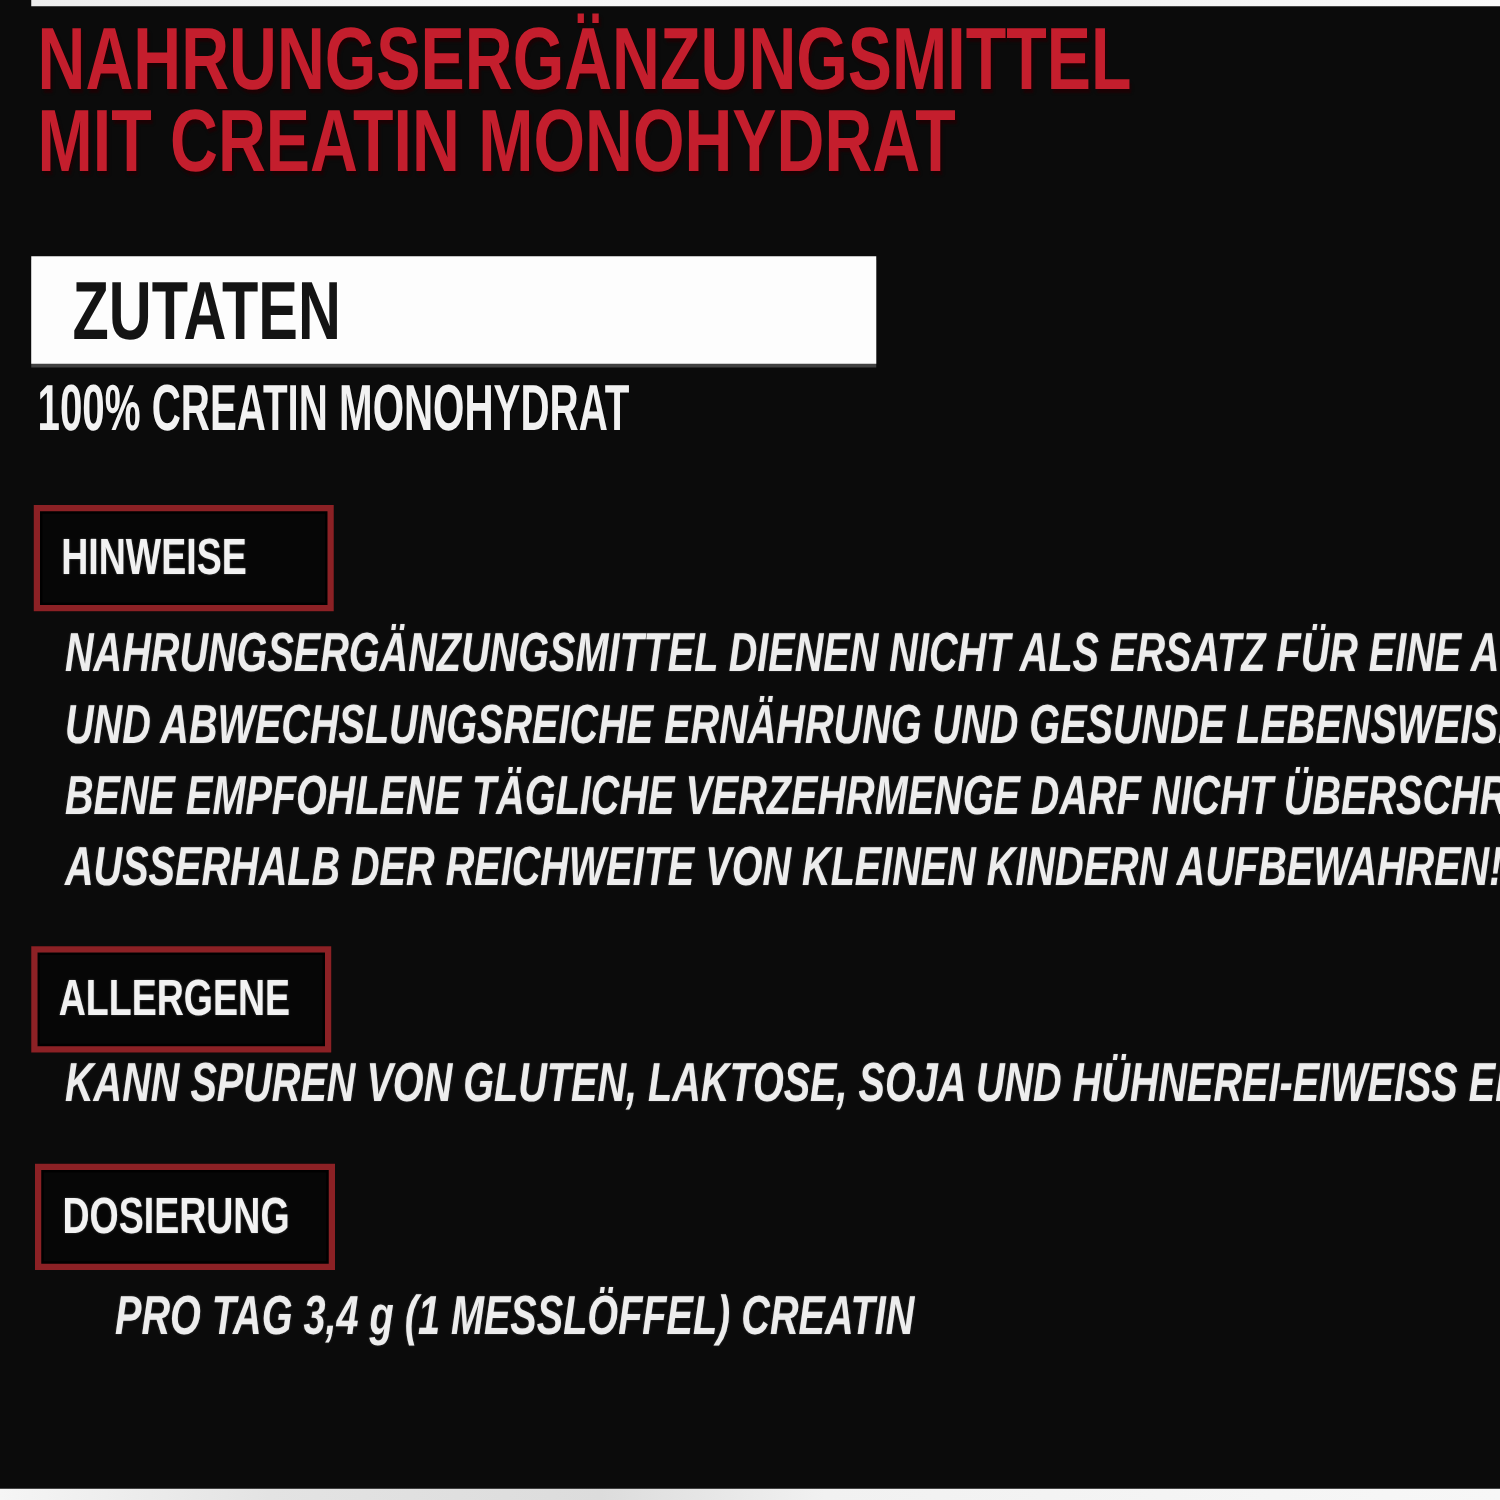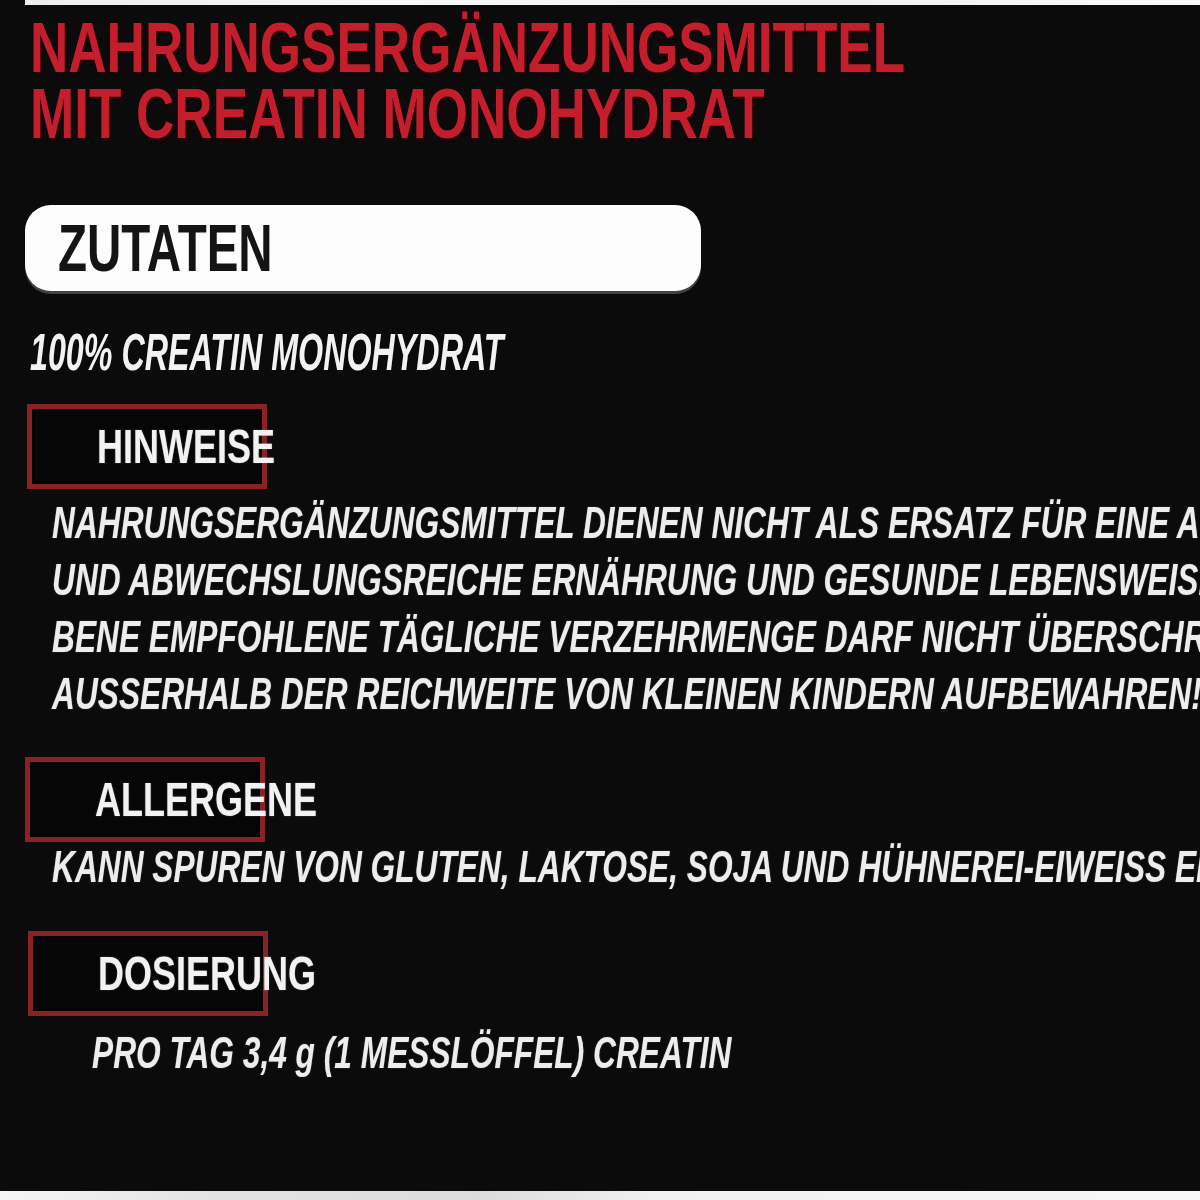--- a/index.html
+++ b/index.html
@@ -26,33 +26,33 @@
 
   .edge-strip{position:absolute;background:linear-gradient(90deg,#ededed,#f8f8f8 30%,#f2f2f2 70%,#fafafa);}
   .edge-strip.top{left:25px;right:0;top:0;height:5px;}
   .edge-strip.bottom{left:0;right:0;bottom:0;height:9px;background:linear-gradient(90deg,#f5f5f5,#e3e3e3 18%,#dcdcdc 40%,#f1f1f1 55%,#f7f7f7);}
 
   .headline{position:absolute;left:30px;top:14px;color:var(--accent-red);font-weight:bold;}
   .headline .h-line{display:block;height:66px;line-height:66px;font-size:68px;letter-spacing:0;
     text-shadow:2px 3px 2px rgba(30,0,4,.85);}
 
   .zutaten-box{position:absolute;left:25px;top:205px;width:676px;height:86px;
-    background:var(--zutaten-bg);box-shadow:0 3px 0 rgba(170,170,170,.35);border-radius:26px;}
+    background:var(--zutaten-bg);box-shadow:0 3px 0 rgba(170,170,170,.35);}
   .zutaten-box .box-title{display:block;padding-left:33px;line-height:86px;
     font-size:66px;font-weight:bold;color:var(--zutaten-text);}
 
   .plain-line{position:absolute;color:var(--text-white);font-weight:bold;}
-  .zutaten-body{left:30px;top:324px;height:56px;line-height:56px;font-size:52px;font-style:italic;}
+  .zutaten-body{left:30px;top:299px;height:56px;line-height:56px;font-size:52px;}
 
   .section-box{position:absolute;width:230px;height:75px;
     border:5px solid var(--border-red);background:#060606;
     box-shadow:0 0 0 2px #000 inset;}
   .section-box .box-title{display:block;padding-left:17px;line-height:75px;
-    font-size:48px;font-weight:bold;color:var(--text-white);
-    text-shadow:0 0 2px rgba(255,255,255,.3);margin-left:48px;}
+    font-size:40px;font-weight:bold;color:var(--text-white);
+    text-shadow:0 0 2px rgba(255,255,255,.3);}
   .box-hinweise{left:27px;top:404px;}
   .box-allergene{left:25px;top:757px;}
   .box-dosierung{left:28px;top:931px;}
 
   .body-text{position:absolute;left:52px;color:#ededed;font-weight:bold;font-style:italic;}
   .body-text .b-line{display:block;height:57px;line-height:57px;font-size:44px;
     text-shadow:0 0 2px rgba(255,255,255,.25);}
   .hinweise-text{top:494px;}
   .allergene-text{top:838px;}
   .dosierung-text{top:1024px;}

